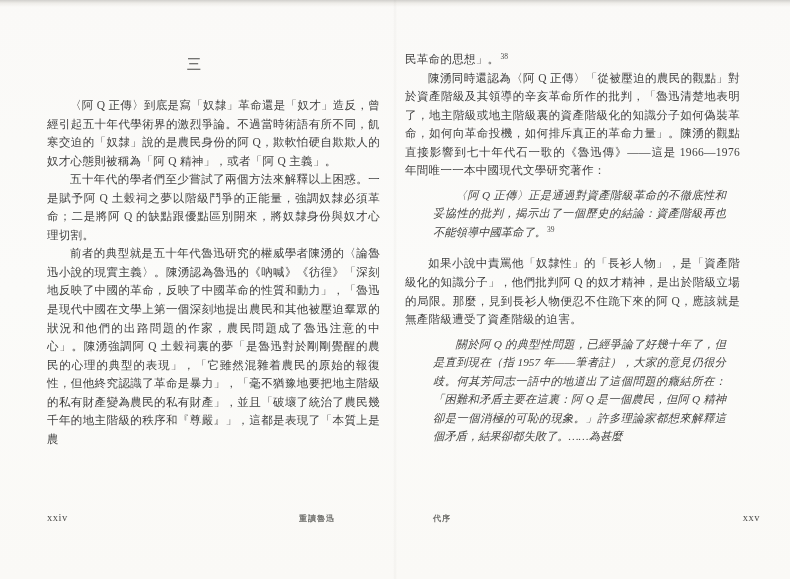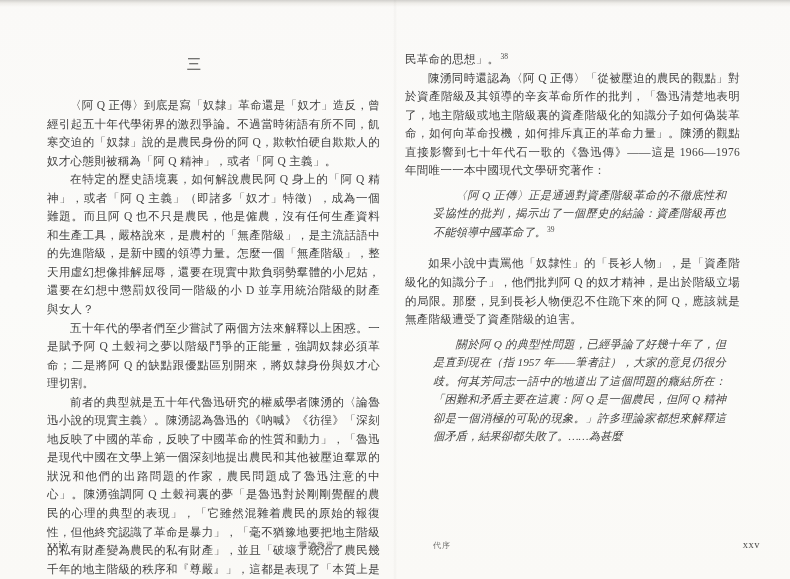--- a/index.html
+++ b/index.html
@@ -77,21 +77,21 @@
     font-size: 7.5px;
     line-height: 0;
     vertical-align: 4px;
     font-style: normal;
     letter-spacing: 0;
     margin-left: 1px;
     color: #4a4a48;
   }
   .footer {
     position: absolute;
-    top: 539px;
+    top: 512px;
     height: 16px;
     display: flex;
     justify-content: space-between;
     align-items: baseline;
   }
   .footer-left {
     left: 47px;
     width: 333px;
   }
   .footer-right {
@@ -100,35 +100,35 @@
   }
   .page-number {
     font-size: 10.5px;
     color: #4a4a48;
     letter-spacing: 0.5px;
   }
   .running-title {
     font-size: 8px;
     color: #6b6b68;
     letter-spacing: 1px;
+    font-weight: bold;
   }
   .footer-left .running-title { margin-right: 45px; }
   .footer-right .running-title { margin-left: 8px; }
 </style>
 </head>
 <body>
 
 <div class="spread">
   <div class="scan-edge-top"></div>
   <div class="gutter"></div>
 
   <div class="page-body left-body">
     <div class="section-heading">三</div>
     <p class="para">〈阿 Q 正傳〉到底是寫「奴隸」革命還是「奴才」造反，曾經引起五十年代學術界的激烈爭論。不過當時術語有所不同，飢寒交迫的「奴隸」說的是農民身份的阿 Q，欺軟怕硬自欺欺人的奴才心態則被稱為「阿 Q 精神」，或者「阿 Q 主義」。</p>
-    <p class="para">在特定的歷史語境裏，如何解說農民阿 Q 身上的「阿 Q 精神」，或者「阿 Q 主義」（即諸多「奴才」特徵），成為一個難題。而且阿 Q 也不只是農民，他是僱農，沒有任何生產資料和生產工具，嚴格說來，是農村的「無產階級」，是主流話語中的先進階級，是新中國的領導力量。怎麼一個「無產階級」，整天用虛幻想像排解屈辱，還要在現實中欺負弱勢羣體的小尼姑，還要在幻想中懲罰奴役同一階級的小 D 並享用統治階級的財產與女人？</p>
     <p class="para">五十年代的學者們至少嘗試了兩個方法來解釋以上困惑。一是賦予阿 Q 土穀祠之夢以階級鬥爭的正能量，強調奴隸必須革命；二是將阿 Q 的缺點跟優點區別開來，將奴隸身份與奴才心理切割。</p>
     <p class="para">前者的典型就是五十年代魯迅研究的權威學者陳湧的〈論魯迅小說的現實主義〉。陳湧認為魯迅的《吶喊》《彷徨》「深刻地反映了中國的革命，反映了中國革命的性質和動力」，「魯迅是現代中國在文學上第一個深刻地提出農民和其他被壓迫羣眾的狀況和他們的出路問題的作家，農民問題成了魯迅注意的中心」。陳湧強調阿 Q 土穀祠裏的夢「是魯迅對於剛剛覺醒的農民的心理的典型的表現」，「它雖然混雜着農民的原始的報復性，但他終究認識了革命是暴力」，「毫不猶豫地要把地主階級的私有財產變為農民的私有財產」，並且「破壞了統治了農民幾千年的地主階級的秩序和『尊嚴』」，這都是表現了「本質上是農</p>
   </div>
 
   <div class="page-body right-body">
     <p class="para no-indent"><span>民革命的思想」。</span><sup class="note-ref">38</sup></p>
     <p class="para">陳湧同時還認為〈阿 Q 正傳〉「從被壓迫的農民的觀點」對於資產階級及其領導的辛亥革命所作的批判，「魯迅清楚地表明了，地主階級或地主階級裏的資產階級化的知識分子如何偽裝革命，如何向革命投機，如何排斥真正的革命力量」。陳湧的觀點直接影響到七十年代石一歌的《魯迅傳》——這是 1966—1976 年間唯一一本中國現代文學研究著作：</p>
     <div class="quote"><span>〈阿 Q 正傳〉正是通過對資產階級革命的不徹底性和妥協性的批判，揭示出了一個歷史的結論：資產階級再也不能領導中國革命了。</span><sup class="note-ref">39</sup></div>
     <p class="para">如果小說中責罵他「奴隸性」的「長衫人物」，是「資產階級化的知識分子」，他們批判阿 Q 的奴才精神，是出於階級立場的局限。那麼，見到長衫人物便忍不住跪下來的阿 Q，應該就是無產階級遭受了資產階級的迫害。</p>
     <div class="quote">關於阿 Q 的典型性問題，已經爭論了好幾十年了，但是直到現在（指 1957 年——筆者註），大家的意見仍很分歧。何其芳同志一語中的地道出了這個問題的癥結所在：「困難和矛盾主要在這裏：阿 Q 是一個農民，但阿 Q 精神卻是一個消極的可恥的現象。」許多理論家都想來解釋這個矛盾，結果卻都失敗了。……為甚麼</div>

